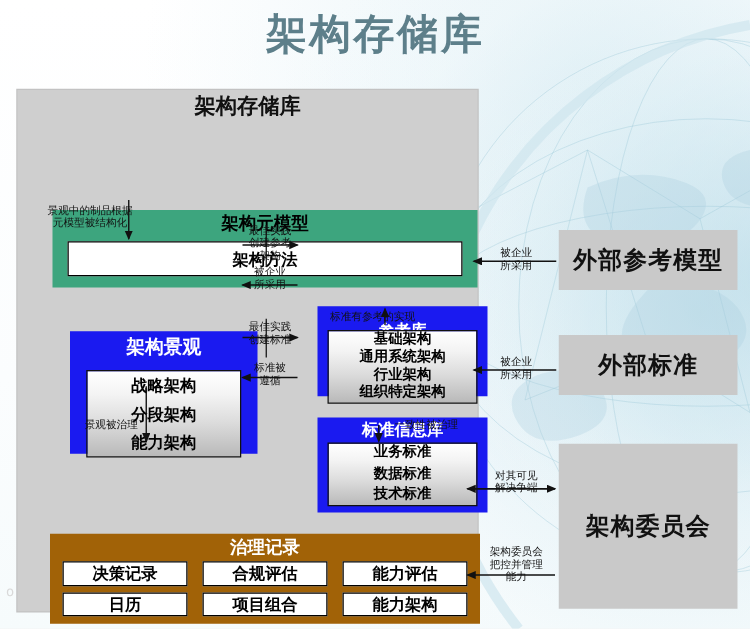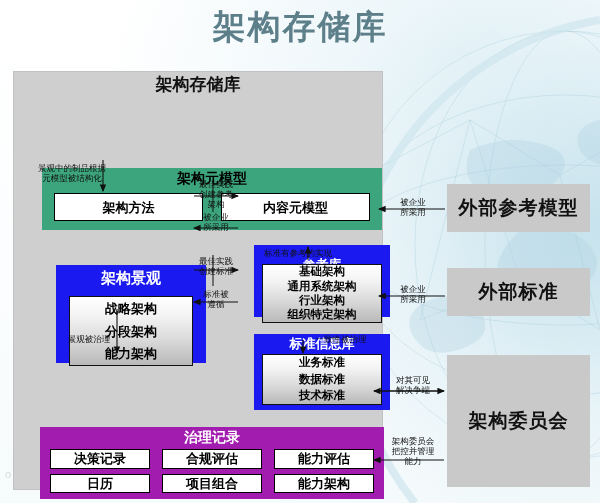--- a/index.html
+++ b/index.html
@@ -37,21 +37,21 @@
 
   
   .sec{position:absolute;box-sizing:border-box;}
   .sec-head{
     text-align:center;font-weight:700;line-height:17px;font-size:13px;
     padding-top:2px;
   }
 
   .green{background:#3da57e;}
   .blue{background:#1a1af0;}
-  .red{background:#a21caf;}
+  .red{background:#a16207;}
 
   .sec-head.on-green{color:#000000;text-align:center;}
   .sec-head.on-blue{color:#ffffff;}
   .sec-head.on-red{color:#ffffff;}
 
   
   .pill{
     background:#ffffff;border:1px solid #000;box-sizing:border-box;
     display:flex;align-items:center;justify-content:center;
     font-size:13px;font-weight:700;color:#000;line-height:1;
@@ -163,21 +163,20 @@
 
 <div class="slide-title">架构存储库</div>
 
 <div class="repo-panel">
   <div class="repo-title">架构存储库</div>
 
   <div class="sec green" id="sec-metamodel">
     <div class="sec-head on-green">架构元模型</div>
     <div id="mm-items">
       <div class="pill">架构方法</div>
-      <div class="pill">内容元模型</div>
     </div>
   </div>
 
   <div class="sec blue" id="sec-landscape">
     <div class="sec-head on-blue">架构景观</div>
     <div class="stack" id="land-stack">
       <div class="row">战略架构</div>
       <div class="row">分段架构</div>
       <div class="row">能力架构</div>
     </div>

